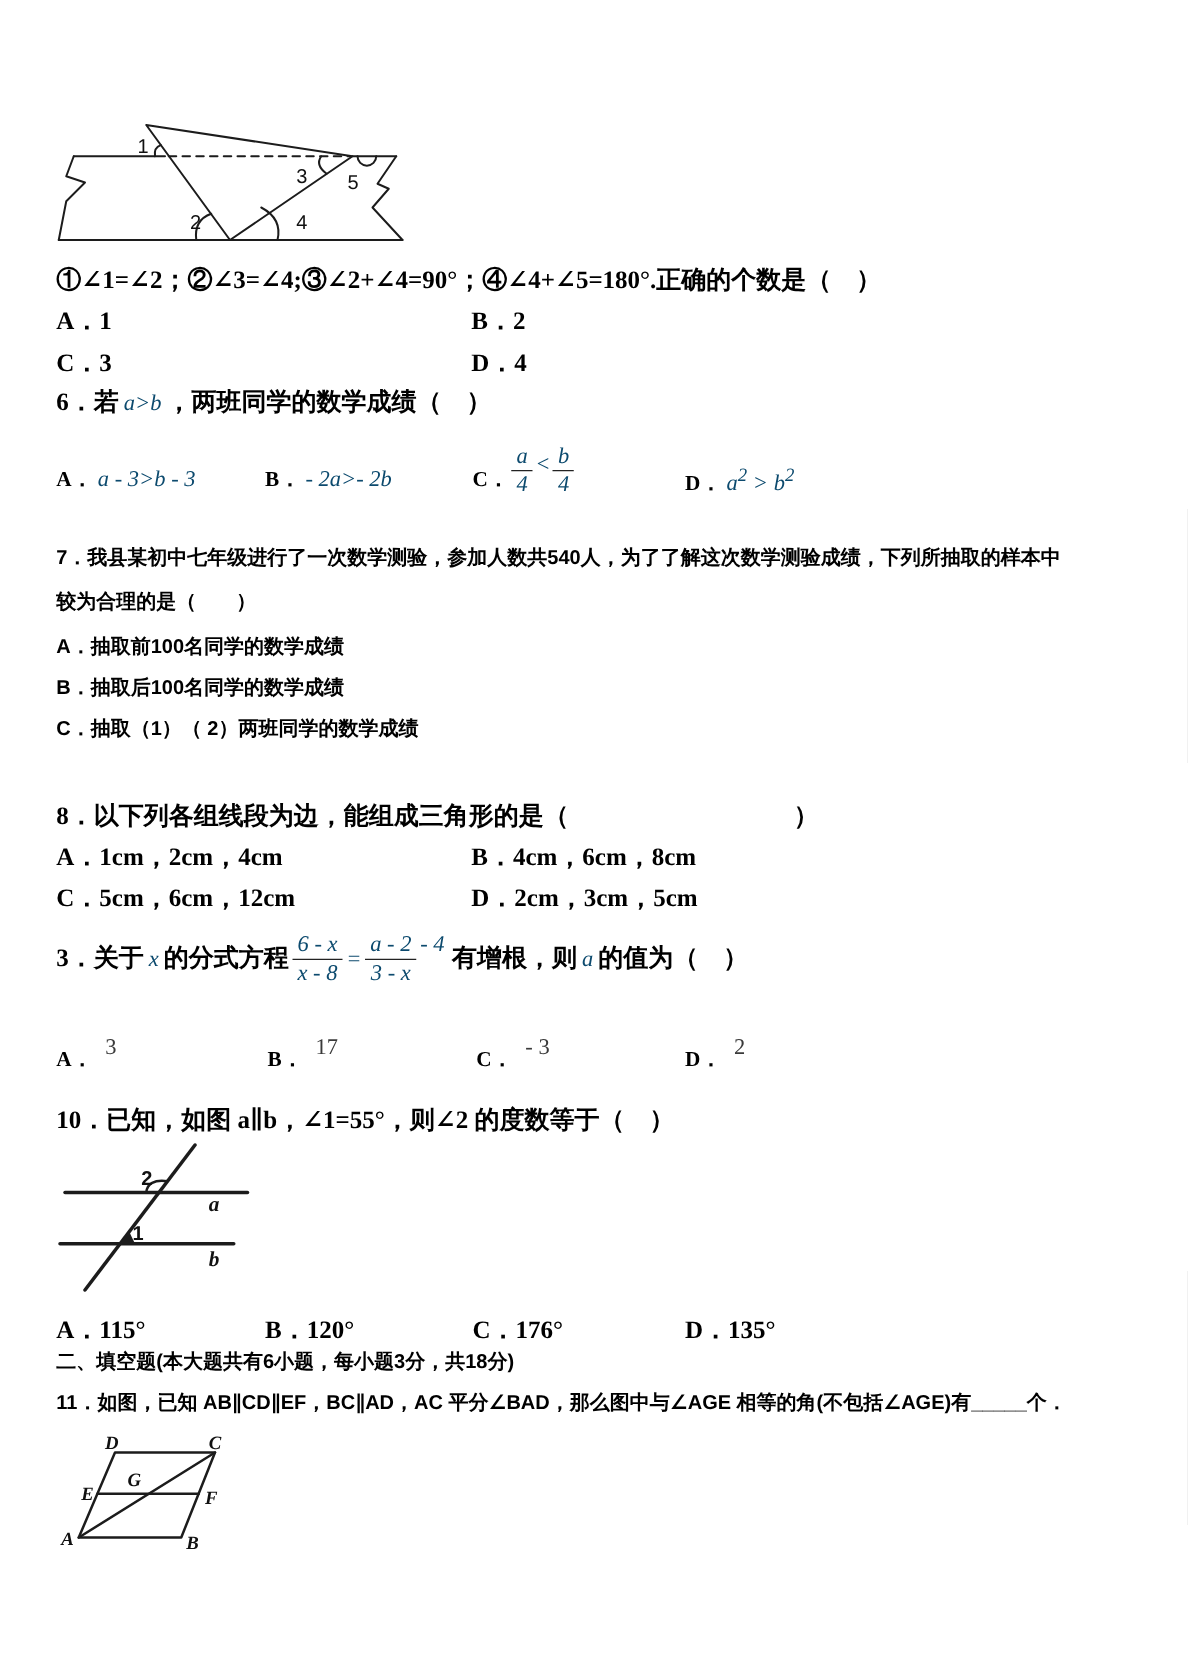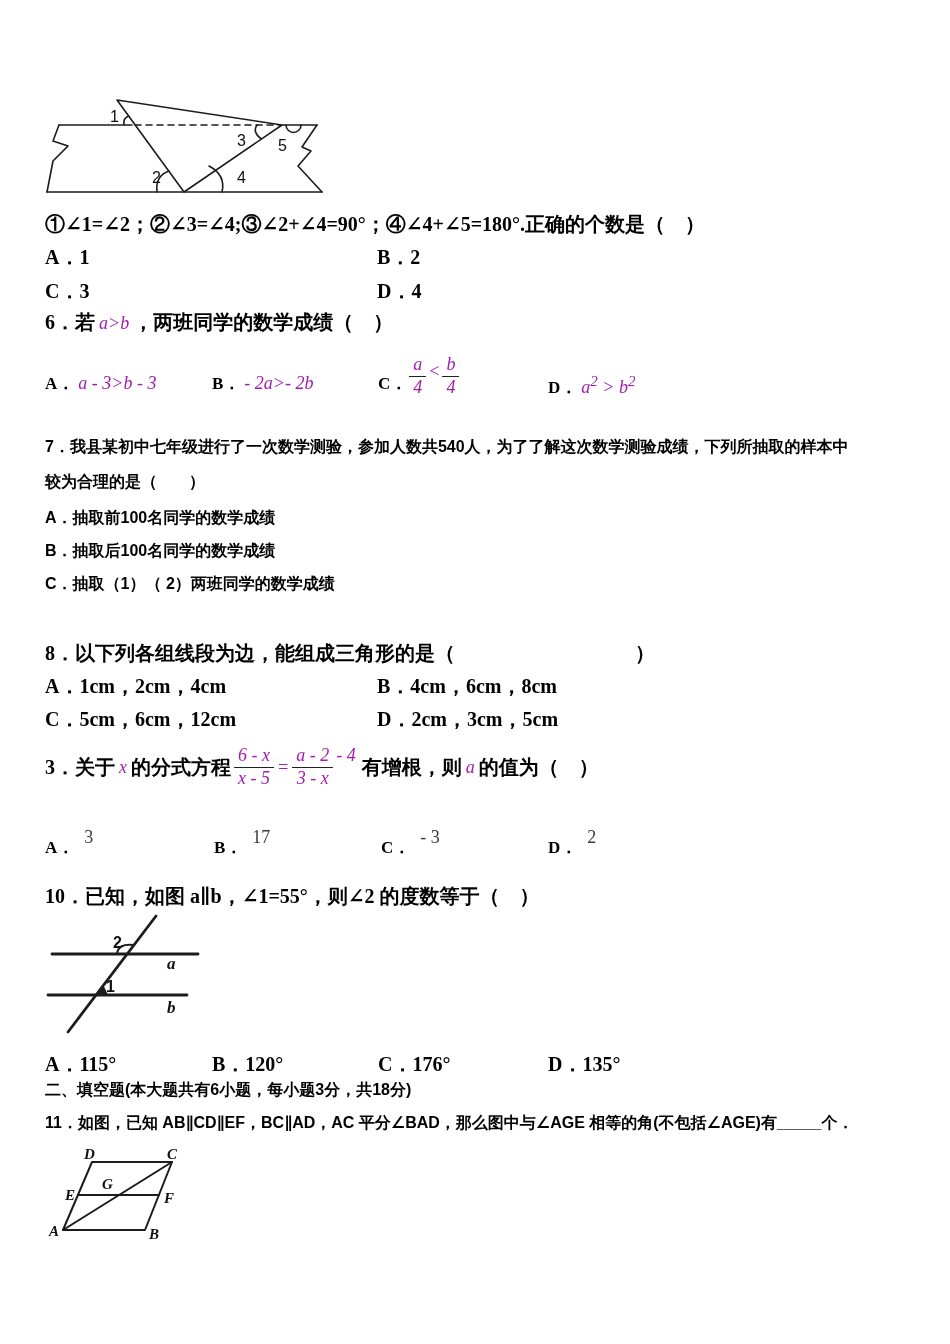--- a/index.html
+++ b/index.html
@@ -1,21 +1,21 @@
 <!DOCTYPE html>
 <html><head>
 <meta charset="utf-8">
 <style>
   html,body{margin:0;padding:0;background:#e8e8e8;}
   .page{position:relative;width:950px;height:1344px;background:#ffffff;margin:0 auto;
         font-family:"Liberation Serif","DejaVu Serif",serif;color:#000;overflow:hidden;}
   .abs{position:absolute;white-space:nowrap;line-height:1.25;}
   .song{font-size:20px;font-weight:bold;font-family:"Liberation Serif","DejaVu Serif",serif;}
   .hei{font-size:16px;font-weight:bold;font-family:"Liberation Sans","DejaVu Sans",sans-serif;}
-  .math{font-style:italic;font-weight:normal;font-size:18px;color:#a21caf;
+  .math{font-style:italic;font-weight:normal;font-size:18px;color:#0c4a6e;
         font-family:"Liberation Serif","DejaVu Serif",serif;}
   .optL{font-weight:bold;font-size:17px;}
   .frac{display:inline-block;text-align:center;vertical-align:-16px;line-height:1.1;}
   .frac .num{display:block;border-bottom:1.5px solid #222;padding:0 4px 1px 4px;}
   .frac .den{display:block;padding:1px 4px 0 4px;}
   .raised{position:relative;top:-10px;margin-left:10px;font-weight:normal;font-size:18px;color:#3a3a3a;}
   .fx{display:flex;align-items:center;}
   .mgap{margin:0 4px;}
   svg{position:absolute;overflow:visible;}
   svg path, svg line{stroke:#1c1c1c;fill:none;stroke-width:1.6;stroke-linecap:round;stroke-linejoin:round;}
@@ -96,21 +96,21 @@
   <div class="abs song" style="left:377px;top:674px">B．4cm，6cm，8cm</div>
   <div class="abs song" style="left:45px;top:707px">C．5cm，6cm，12cm</div>
   <div class="abs song" style="left:377px;top:707px">D．2cm，3cm，5cm</div>
 
   <div class="abs fx" style="left:45px;top:738px;height:58px">
     <span class="song">3．关于</span>
     <span class="math mgap">x</span>
     <span class="song">的分式方程</span>
     <span class="math frac" style="vertical-align:baseline;margin:0 3px">
       <span class="num">6 - x</span>
-      <span class="den">x - 5</span>
+      <span class="den">x - 8</span>
     </span>
     <span class="math">=</span>
     <span class="math frac" style="vertical-align:baseline;margin:0 3px">
       <span class="num">a - 2</span>
       <span class="den">3 - x</span>
     </span>
     <span class="math" style="position:relative;top:-12px;margin-right:6px">- 4</span>
     <span class="song">有增根，则</span>
     <span class="math mgap">a</span>
     <span class="song">的值为（　）</span>

